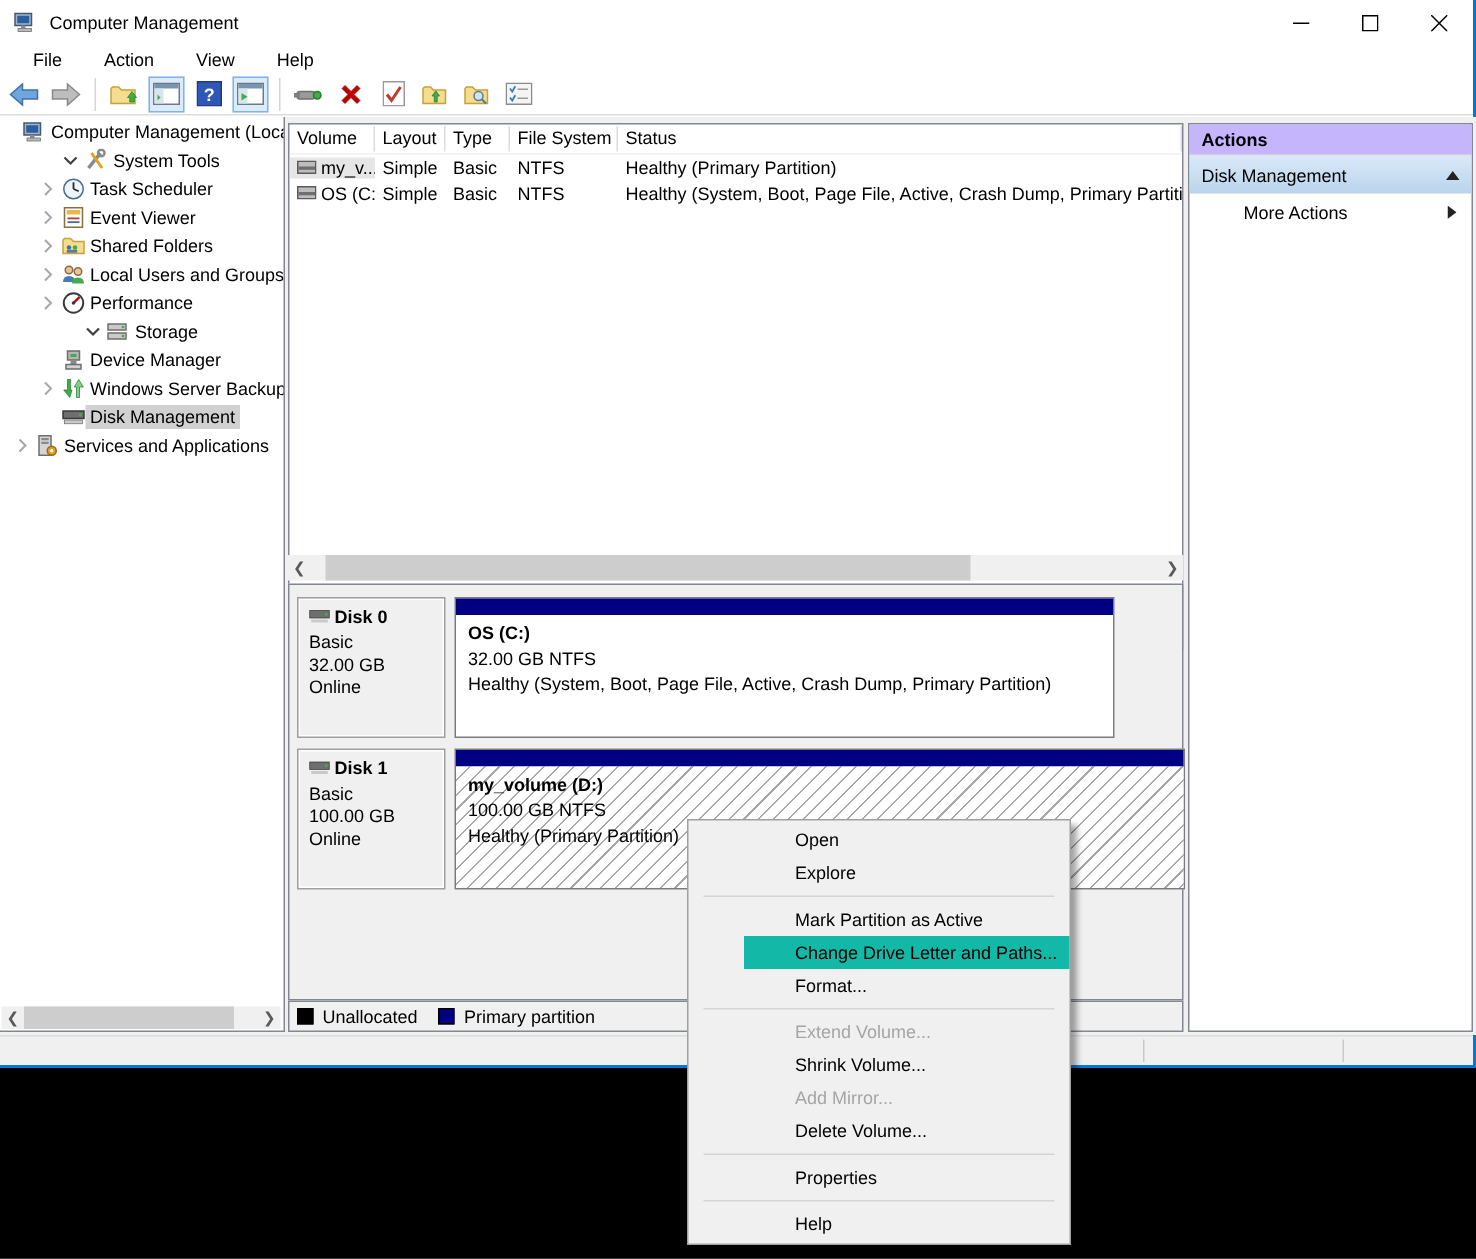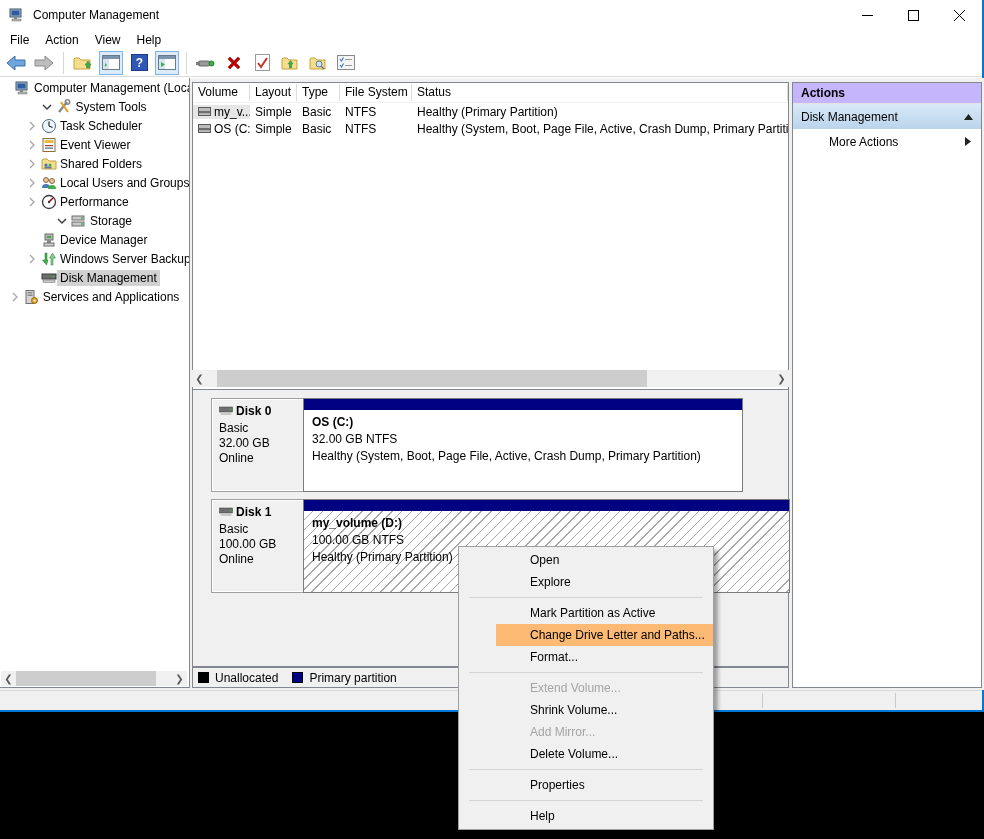--- a/index.html
+++ b/index.html
@@ -7,21 +7,21 @@
   .window { position:absolute; left:0; top:0; width:984px; height:712px; background:#fff; border-right:2px solid #0078d7; border-bottom:2px solid #0078d7; }
 
   
   .titlebar { height:30px; display:flex; align-items:center; background:#fff;justify-content:flex-end; }
   .titlebar .app-icon { margin:0 8px 0 9px; }
   .title-buttons { margin-left:auto; display:flex; height:30px; }
   .tbtn { width:46px; height:30px; display:flex; align-items:center; justify-content:center; }
 
   
   .menubar { height:19px; display:flex; align-items:center; background:#fff; padding-left:2px; }
-  .menubar span { padding:2px 8px; }
+  .menubar span { padding:2px 8px;margin-left:12px; }
 
   
   .toolbar { height:28px; display:flex; align-items:center; background:#fff; border-bottom:1px solid #dcdcdc; padding-left:4px; gap:4px; }
   .toolbar svg { display:block; }
   .tsep { width:1px; height:22px; background:#d6d6d6; margin:0 3px; }
   .tico { width:24px; height:24px; display:flex; align-items:center; justify-content:center; }
   .tico.toggled { border:1px solid #7eb4ea; background:#dcebf9; }
 
   
   .content { position:absolute; left:0; top:78px; width:984px; height:612px; background:#f0f0f0; }
@@ -53,21 +53,21 @@
   .vl-row.sel .c-vol { background:#e6e6e6; }
 
   
   .vl-hscroll { position:absolute; left:192px; top:292px; width:597px; height:17px; background:#f0f0f0; display:flex; align-items:center; }
   .vl-hscroll .thumb { height:17px; width:430px; background:#cdcdcd; margin-left:10px; }
   .vl-hscroll .trackfill { flex:1; }
 
   
   .disk-area { position:absolute; left:192px; top:311px; width:597px; height:278px; background:#f0f0f0; border:1px solid #828790; }
   .disk-row { position:absolute; left:5px; }
-  .disk-label { position:absolute; left:13px; top:0; width:99px; height:94px; background:#f0f0f0; border:1px solid #a0a0a0; box-shadow:inset 0 0 0 1px #fff; padding:5px 7px; }
+  .disk-label { position:absolute; left:0; top:0; width:99px; height:94px; background:#f0f0f0; border:1px solid #a0a0a0; box-shadow:inset 0 0 0 1px #fff; padding:5px 7px; }
   .disk-label .dname { font-weight:bold; display:flex; align-items:center; gap:3px; margin-bottom:3px; }
   .disk-label div.meta { line-height:15px; }
   .vol-box { position:absolute; top:0; height:94px; background:#fff; border:1px solid #7b7b7b; }
   .vol-band { height:11px; background:#000082; }
   .vol-body { position:absolute; left:0; right:0; top:11px; bottom:0; padding:4px 8px; }
   .vol-body.hatched { background:repeating-linear-gradient(135deg, #ffffff 0px, #ffffff 6px, #a8a8a8 6px, #a8a8a8 7px); }
   .vol-title { font-weight:bold; line-height:17px; white-space:nowrap; }
   .vol-line { line-height:17px; white-space:nowrap; }
 
   
@@ -83,21 +83,21 @@
   .ap-more { height:25px; display:flex; align-items:center; padding:0 10px 0 36px; }
   .ap-more .gl { flex:1; }
 
   
   .statusbar { position:absolute; left:0; top:690px; width:982px; height:20px; background:#f0f0f0; border-top:1px solid #dcdcdc; }
   .statusbar .sep { position:absolute; top:2px; bottom:2px; width:1px; background:#c9c9c9; }
 
   
   .context-menu { position:absolute; left:458px; top:546px; width:256px; background:#f0f0f0; border:1px solid #a0a0a0; box-shadow:4px 4px 4px rgba(0,0,0,0.35); z-index:50; padding:2px 0; }
   .cm-item { height:22px; line-height:22px; padding-left:34px; white-space:nowrap;margin-left:37px; }
-  .cm-item.hl { background:#fdba74; }
+  .cm-item.hl { background:#14b8a6; }
   .cm-item.disabled { color:#a5a5a5; }
   .cm-sep { height:1px; background:#d4d4d4; margin:4px 10px 4px 10px; }
 
   svg { flex:0 0 auto; }
 </style>
 </head>
 <body>
 
 <div class="window">
 

